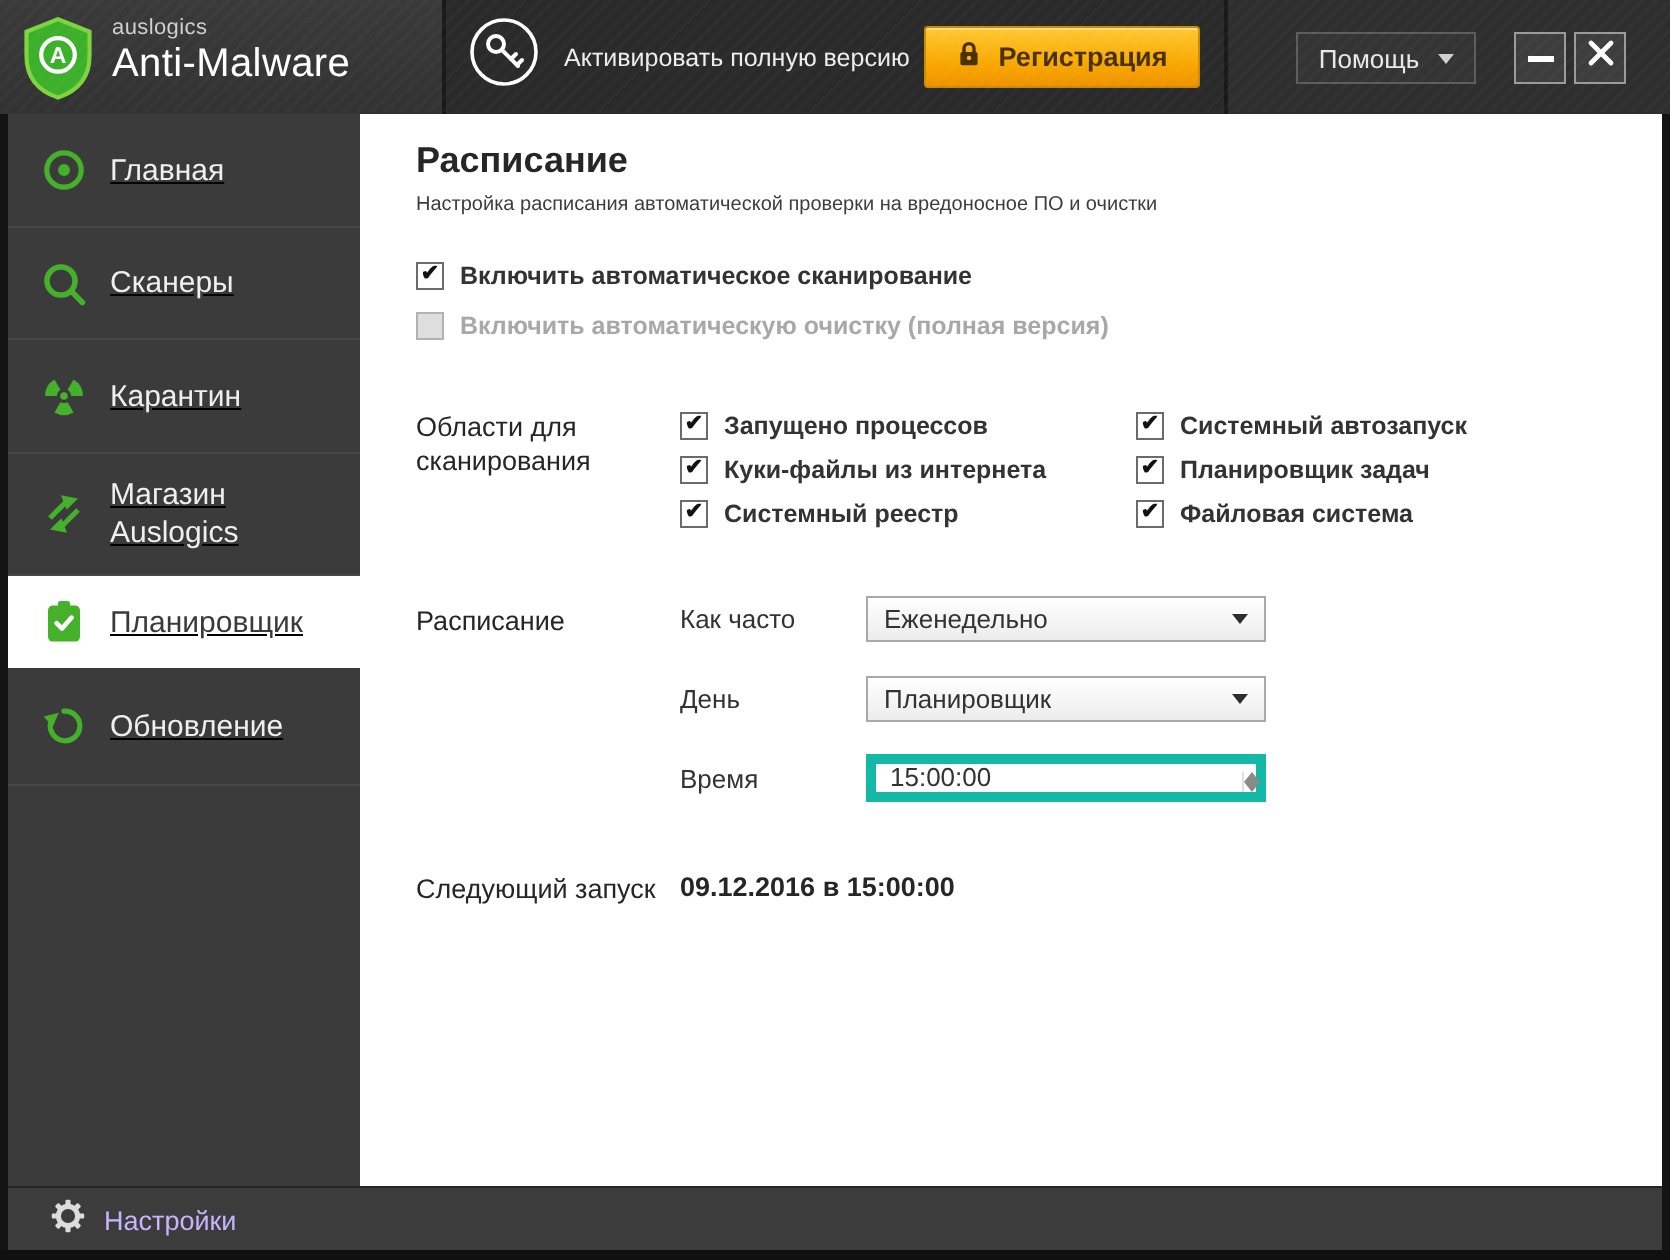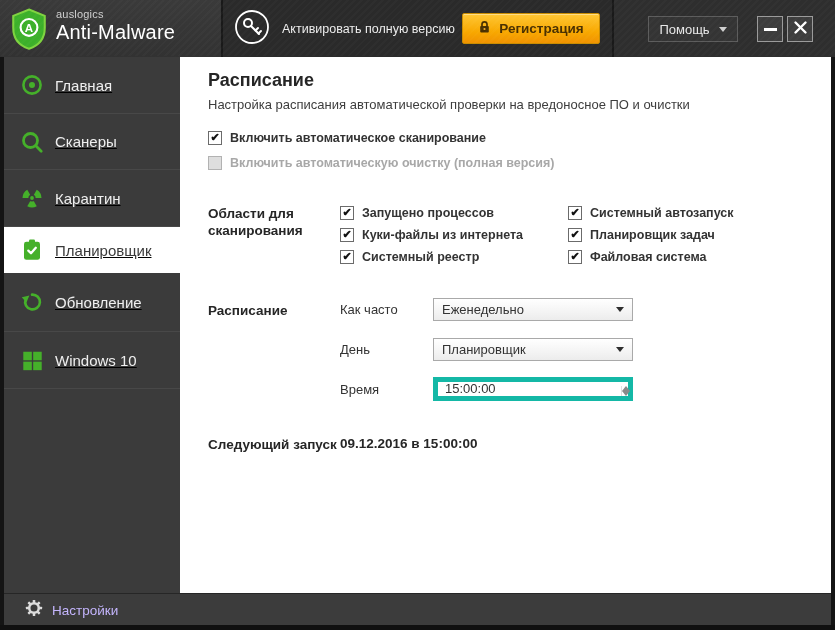--- a/index.html
+++ b/index.html
@@ -34,28 +34,28 @@
   .side-item { display:flex; align-items:center; padding-left:15px; gap:10px; background:#3b3b3b; border-bottom:1px solid #484848;
     color:#efefef; font-size:15px; cursor:pointer; flex:0 0 auto; }
   .side-item .ic { width:26px; display:flex; justify-content:center; flex:0 0 26px; }
   .side-item.selected { background:#ffffff; color:#3a3a3a; border-bottom:none; }
   .side-filler { flex:1 1 auto; background:#3b3b3b; }
   .two-line div { line-height:19px; }
 
   
   .content { position:absolute; left:180px; top:57px; width:651px; height:536px; background:#ffffff;padding-left:48px; }
   .page-title { position:absolute; left:28px; top:13px; font-size:18px; font-weight:700; color:#262626; }
-  .page-subtitle { position:absolute; left:28px; top:40px; font-size:13px; color:#3d3d3d; }
+  .page-subtitle { position:absolute; left:28px; top:40px; font-size:10px; color:#3d3d3d; }
   .check-row { position:absolute; display:flex; align-items:center; gap:8px; height:16px; cursor:pointer; }
   .cb { width:14px; height:14px; background:#fff; border:1px solid #6b6b6b; display:flex; align-items:center; justify-content:center; flex:0 0 14px; }
   .cb .check { font-size:11px; font-weight:700; color:#111; line-height:1; margin-top:-1px; }
   .cb.disabled { background:#dedede; border-color:#b2b2b2; }
   .cb-label { font-size:12.5px; font-weight:600; color:#333; white-space:nowrap; }
   .cb-label.disabled { color:#a8a8a8; font-weight:600; }
-  .section-label { position:absolute; left:28px; font-size:13.5px; font-weight:700; color:#262626; line-height:17px; }
+  .section-label { position:absolute; left:28px; font-size:13.5px; font-weight:400; color:#262626; line-height:17px; }
   .form-label { position:absolute; left:160px; font-size:13px; color:#333; }
   .select { position:absolute; left:253px; width:200px; height:23px; border:1px solid #a9a9a9;
     background:linear-gradient(#ffffff,#f4f4f4 60%,#ececec); display:flex; align-items:center; padding:0 8px;
     font-size:13px; color:#333; cursor:pointer; }
   .select-arrow { margin-left:auto; width:0; height:0; border-left:4px solid transparent; border-right:4px solid transparent; border-top:5px solid #2e2e2e; }
   .timefield { position:absolute; left:253px; width:200px; height:24px; border:5px solid #14b8a6; background:#fff; display:flex;align-items:flex-end; }
   .time-input { flex:1; border:none; outline:none; background:transparent; font-size:13px; color:#333; padding-left:7px; font-family:"Liberation Sans", sans-serif; }
   .spinner { width:17px; display:flex; flex-direction:column; border-left:1px solid #e0e0e0; cursor:pointer; }
   .spin-cell { flex:1; display:flex; align-items:center; justify-content:center; }
   .tri-up { width:0; height:0; border-left:4px solid transparent; border-right:4px solid transparent; border-bottom:5px solid #8a8a8a; }
@@ -158,49 +158,52 @@
         <svg width="24" height="24" viewBox="0 0 24 24">
           <path d="M12 12 L16.75 20.23 A9.5 9.5 0 0 1 7.25 20.23 Z" fill="#45b02a"></path>
           <path d="M12 12 L2.5 12 A9.5 9.5 0 0 1 7.25 3.77 Z" fill="#45b02a"></path>
           <path d="M12 12 L16.75 3.77 A9.5 9.5 0 0 1 21.5 12 Z" fill="#45b02a"></path>
           <circle cx="12" cy="12" r="3.6" fill="#3b3b3b"></circle>
           <circle cx="12" cy="12" r="1.9" fill="#45b02a"></circle>
         </svg>
       </span>
       <span>Карантин</span>
     </div>
+    <div class="side-item" style="height:61px">
+      <span class="ic">
+        <svg width="24" height="24" viewBox="0 0 24 24">
+          <line x1="5" y1="14" x2="13" y2="6" stroke="#45b02a" stroke-width="2.6"></line>
+          <polygon points="10.5,2.6 19,4.2 13.3,9.9" fill="#45b02a"></polygon>
+          <line x1="19" y1="10" x2="11" y2="18" stroke="#45b02a" stroke-width="2.6"></line>
+          <polygon points="13.5,21.4 5,19.8 10.7,14.1" fill="#45b02a"></polygon>
+        </svg>
+      </span>
+      <span class="two-line">
+        <div>Магазин</div>
+        <div>Auslogics</div>
+      </span>
+    </div>
     <div class="side-item selected" style="height:46px">
       <span class="ic">
         <svg width="24" height="24" viewBox="0 0 24 24">
           <rect x="9" y="1.5" width="6" height="4" rx="1.2" fill="#45b02a"></rect>
           <rect x="4" y="3.8" width="16" height="18" rx="2.4" fill="#45b02a"></rect>
           <polyline points="8.3,12.6 11,15.3 15.8,9.8" fill="none" stroke="#ffffff" stroke-width="2.3" stroke-linecap="round" stroke-linejoin="round"></polyline>
         </svg>
       </span>
       <span>Планировщик</span>
     </div>
     <div class="side-item" style="height:59px">
       <span class="ic">
         <svg width="24" height="24" viewBox="0 0 24 24">
           <path d="M12 4.6 A 7.4 7.4 0 1 1 5.6 9.4" fill="none" stroke="#45b02a" stroke-width="2.6" stroke-linecap="round"></path>
           <polygon points="1.8,7.2 9.4,5.4 6.4,12.4" fill="#45b02a"></polygon>
         </svg>
       </span>
       <span>Обновление</span>
-    </div>
-    <div class="side-item" style="height:57px">
-      <span class="ic">
-        <svg width="22" height="22" viewBox="0 0 24 24">
-          <rect x="2.5" y="3" width="9.3" height="9.3" fill="#45b02a"></rect>
-          <rect x="13.3" y="3" width="9.3" height="9.3" fill="#45b02a"></rect>
-          <rect x="2.5" y="13.8" width="9.3" height="9.3" fill="#45b02a"></rect>
-          <rect x="13.3" y="13.8" width="9.3" height="9.3" fill="#45b02a"></rect>
-        </svg>
-      </span>
-      <span>Windows 10</span>
     </div>
     <div class="side-filler"></div>
   </div>
 
   <div class="content">
     <div class="page-title">Расписание</div>
     <div class="page-subtitle">Настройка расписания автоматической проверки на вредоносное ПО и очистки</div>
 
     <div class="check-row" style="left:28px; top:73px">
       <span class="cb">

